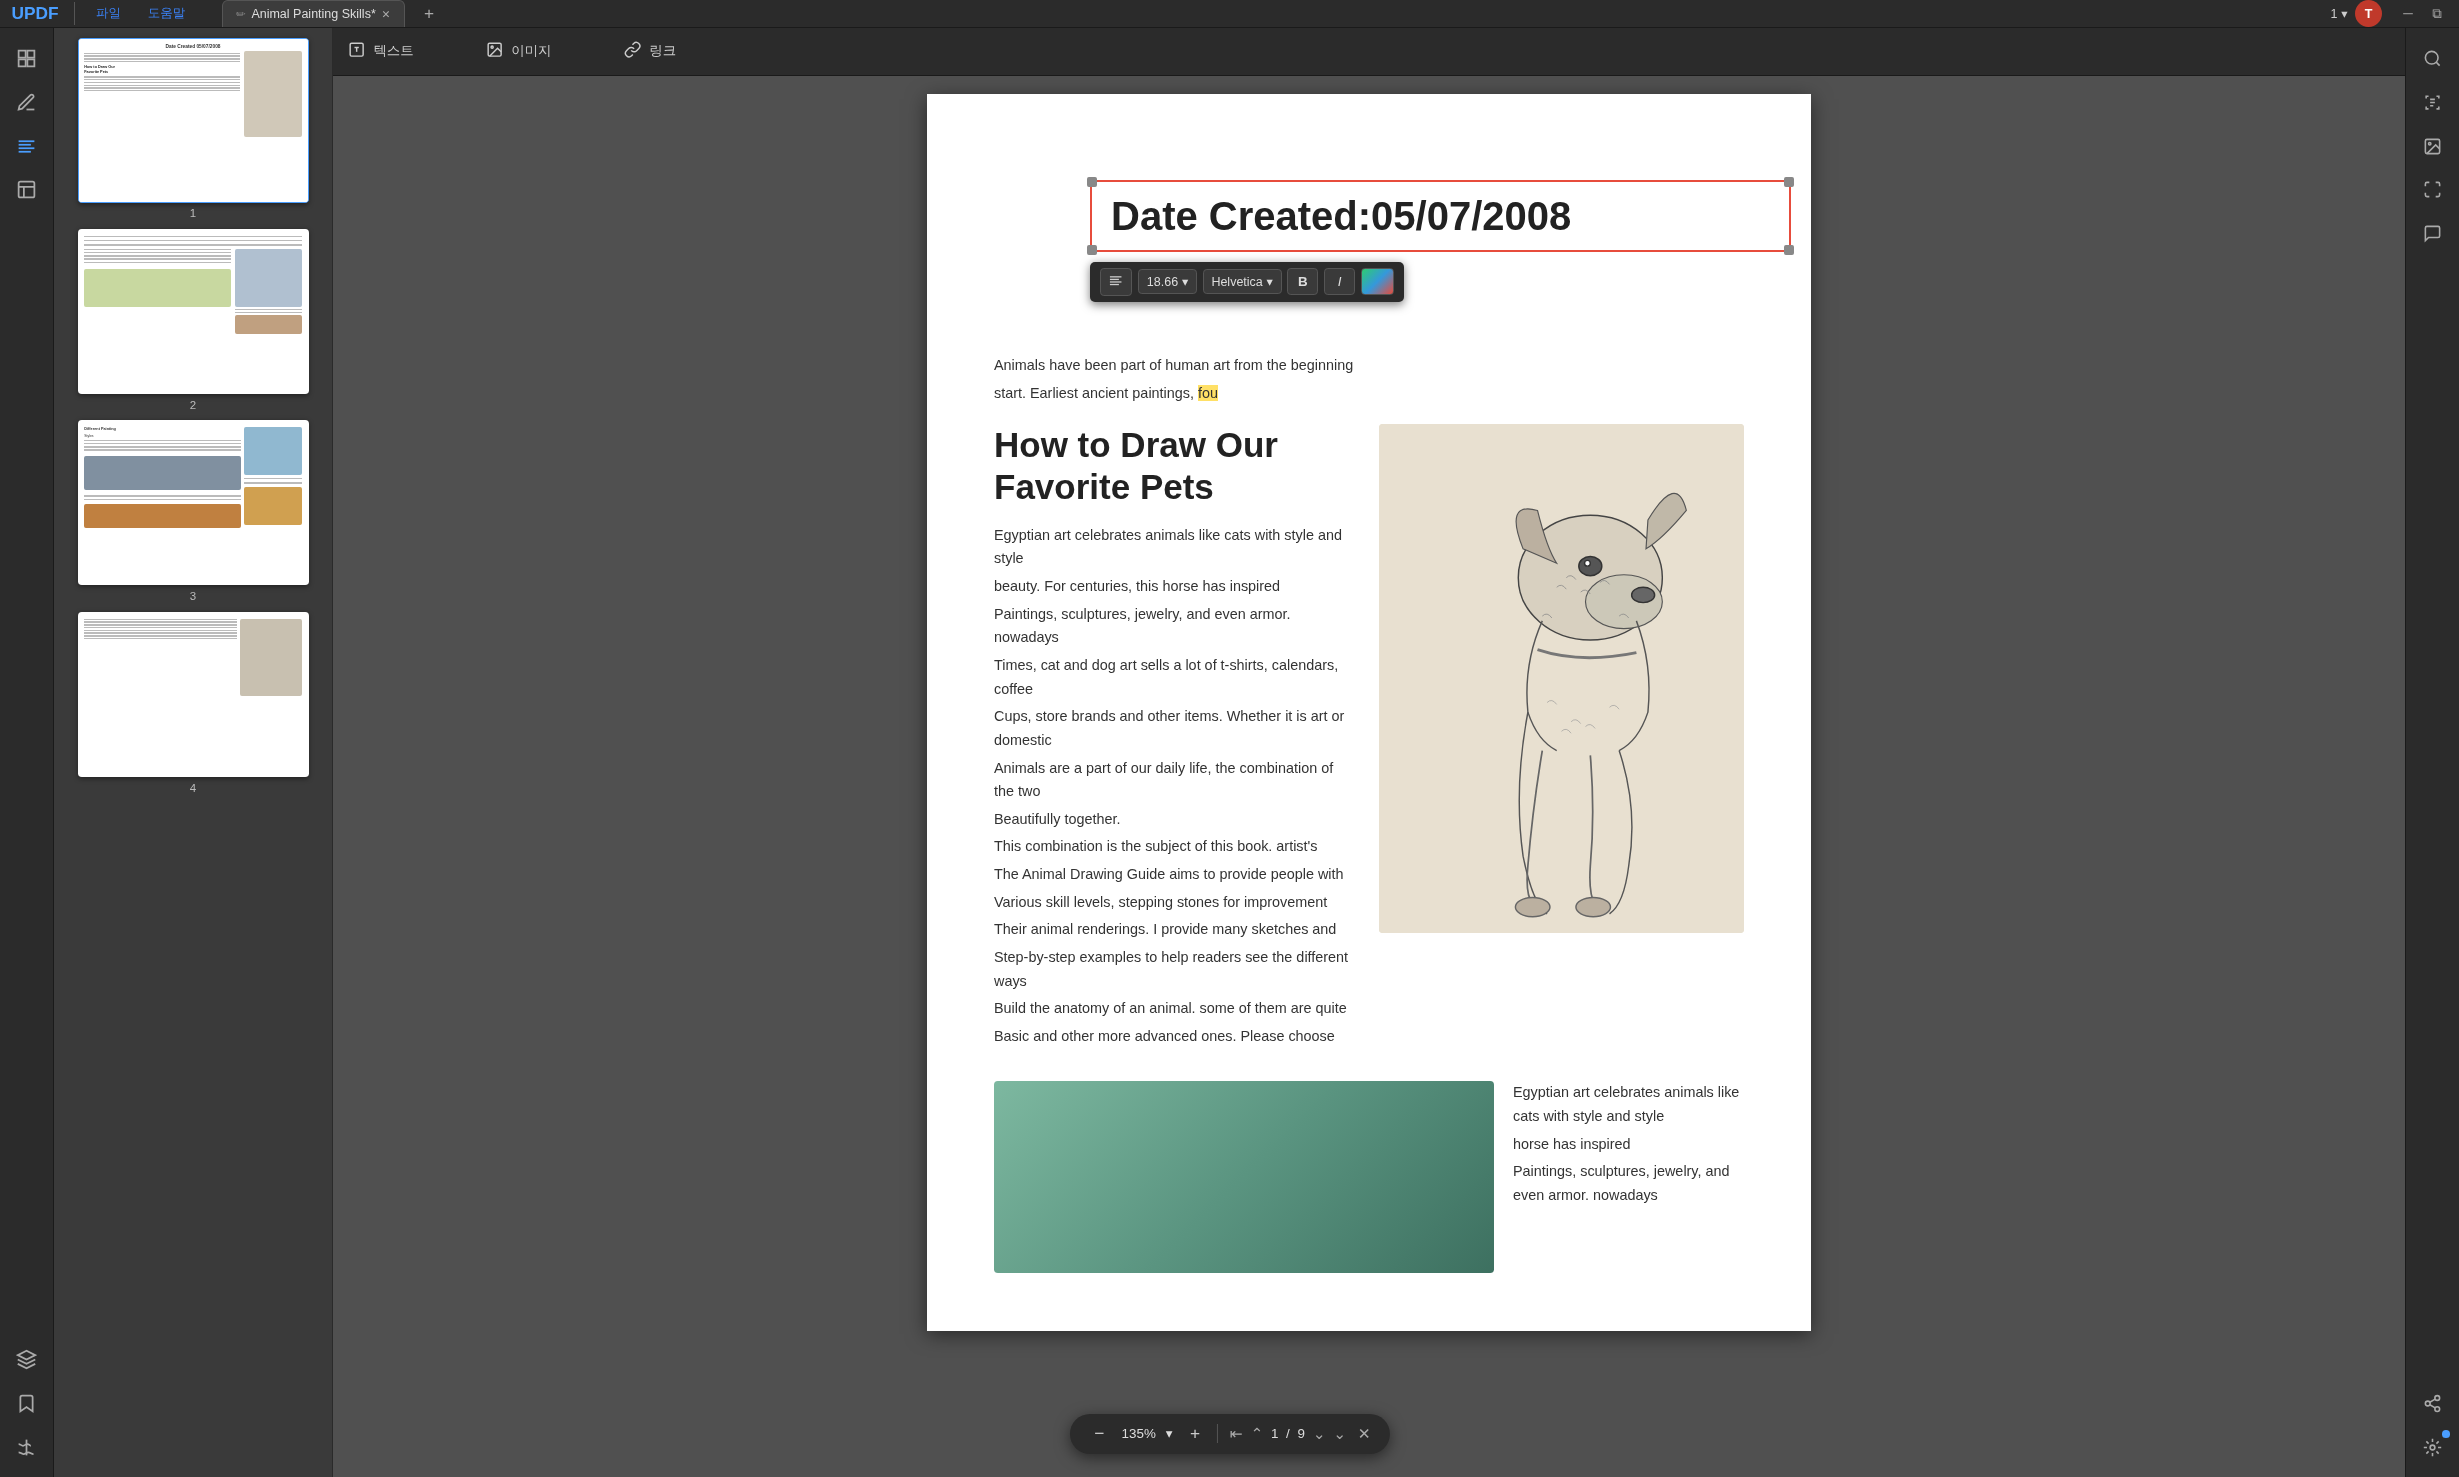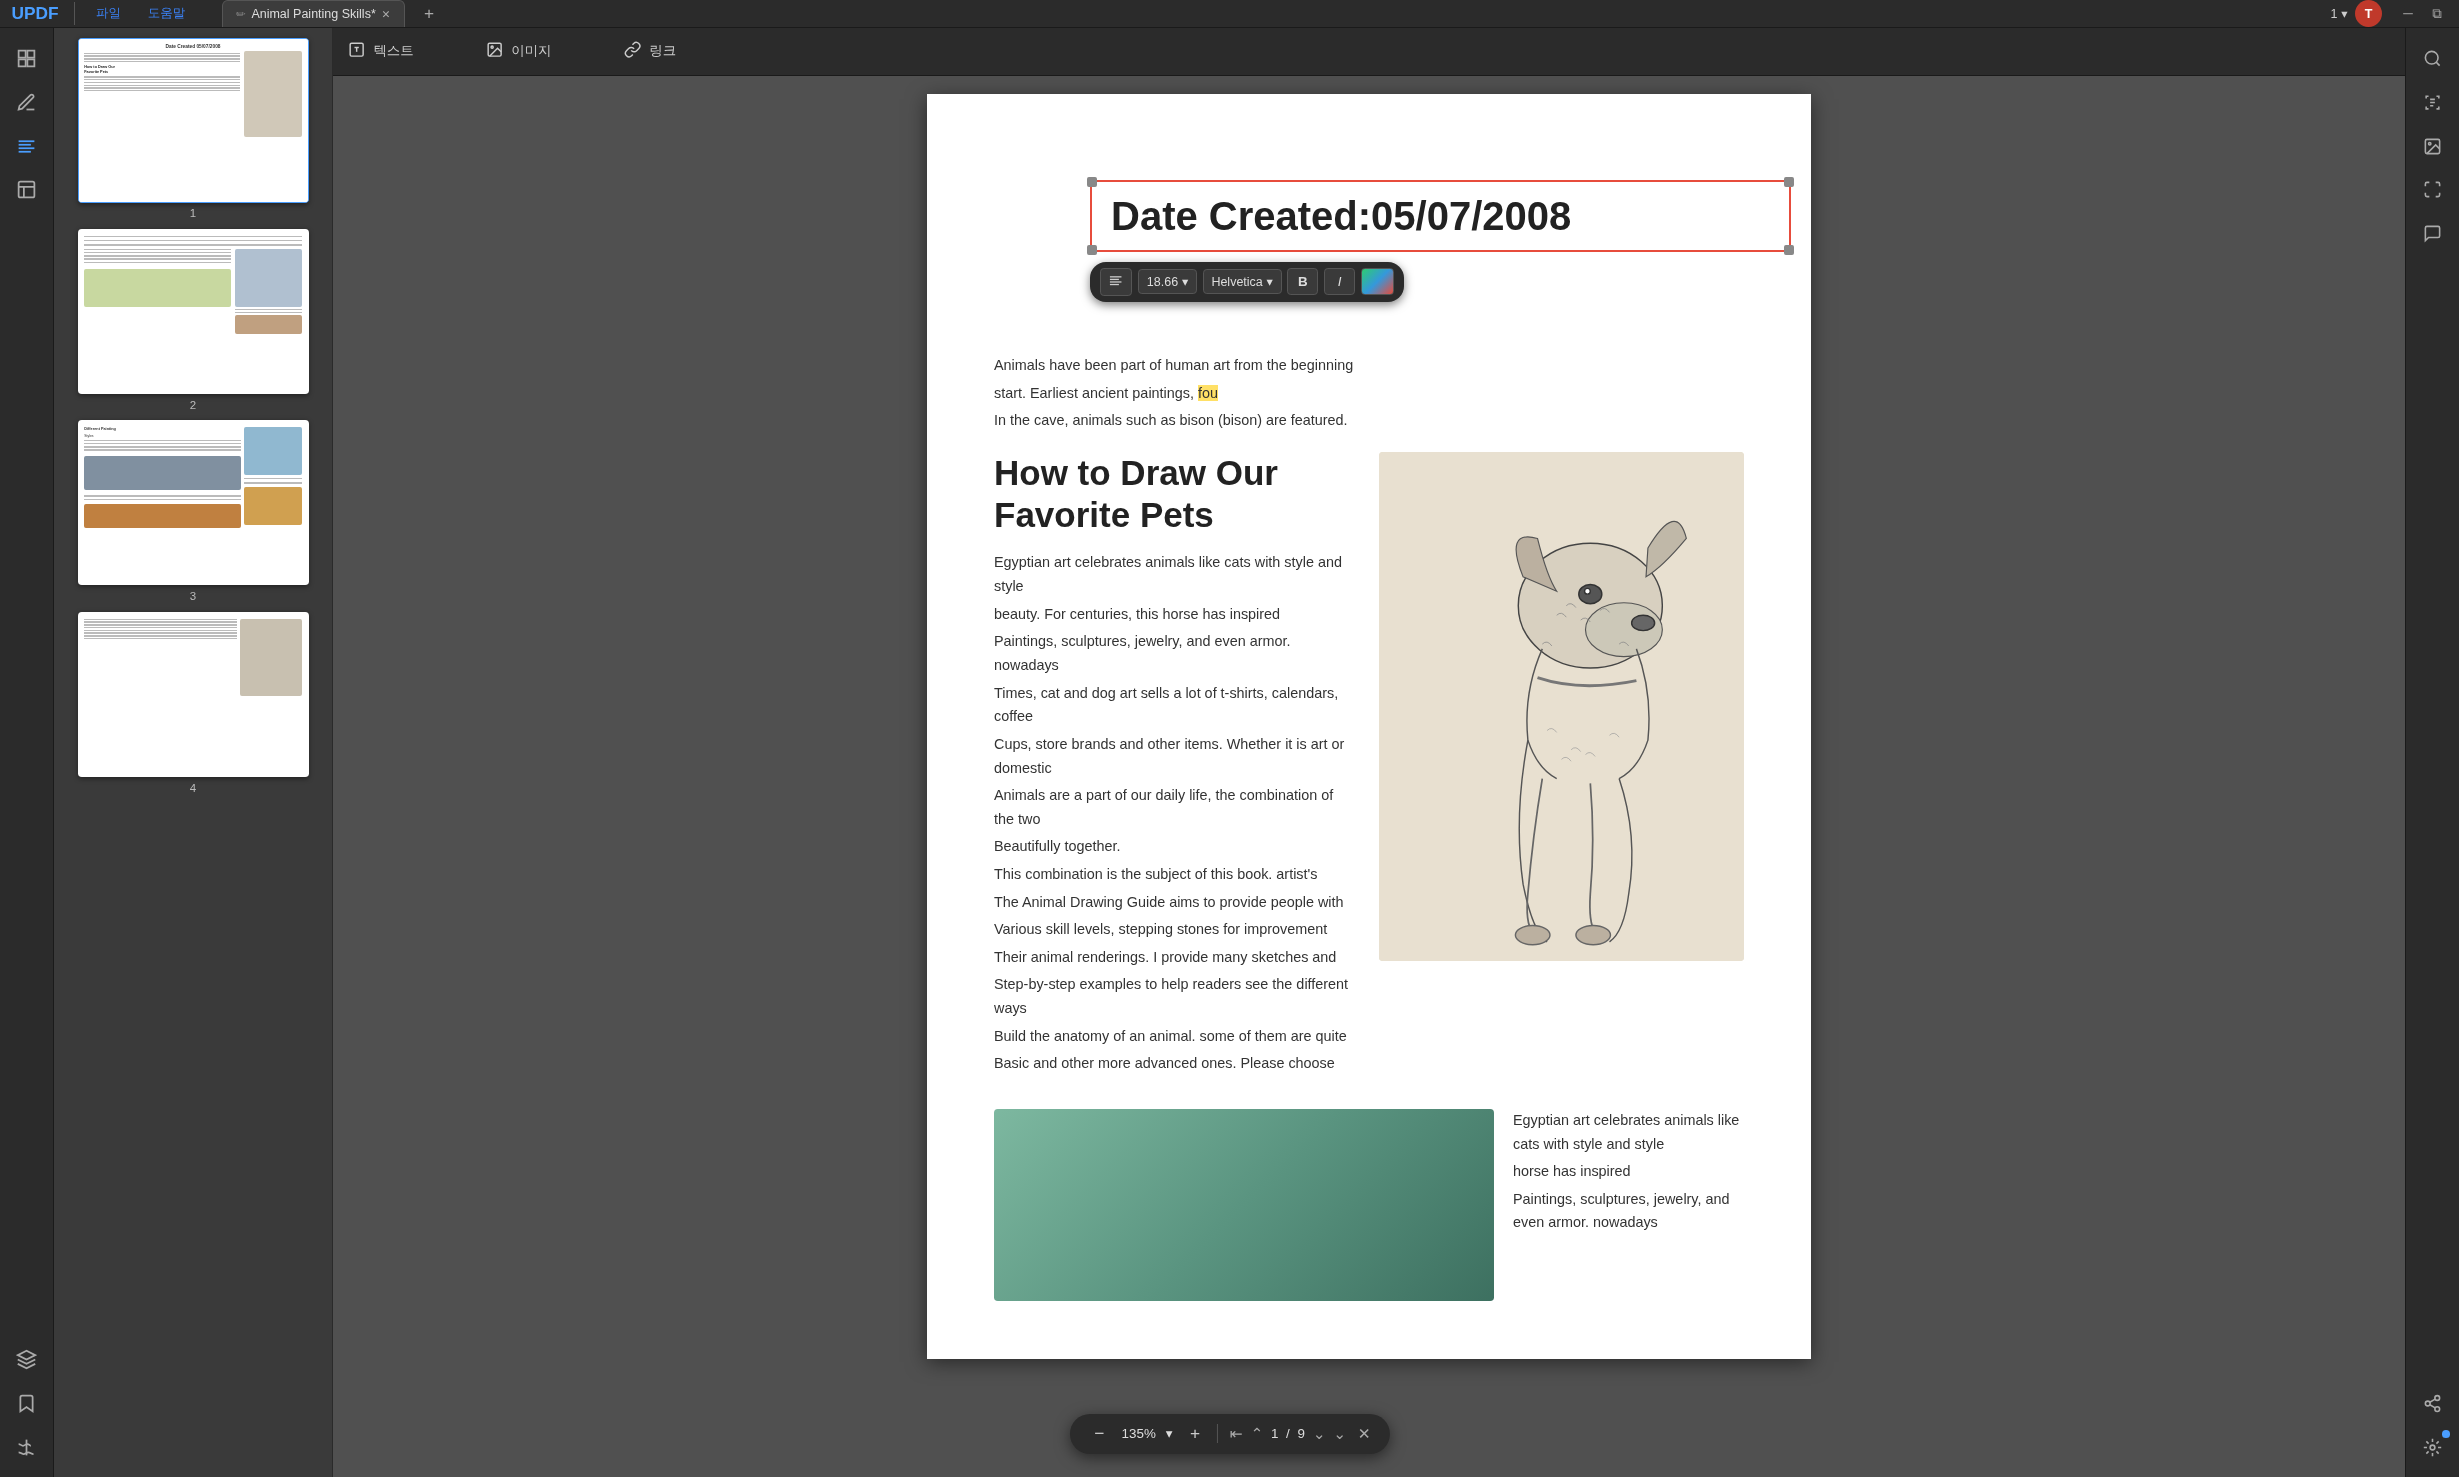--- a/index.html
+++ b/index.html
@@ -259,21 +259,21 @@
 
     
     .text-fmt-toolbar {
       position: absolute;
       top: 168px;
       left: 163px;
       display: flex;
       align-items: center;
       gap: 5.8px;
       background: #2b2b2b;
-      border-radius: 16px;
+      border-radius: 5px;
       padding: 5.8px 9.6px;
       z-index: 20;
       box-shadow: 0 2.9px 9.6px rgba(0,0,0,0.5);
     }
     .fmt-select {
       background: #3a3a3a;
       color: #ddd;
       border: 1px solid #555;
       border-radius: 3.8px;
       padding: 3.8px 7.7px;
@@ -725,21 +725,20 @@
             <span>▾</span>
           </div>
           <div class="fmt-btn bold">B</div>
           <div class="fmt-btn italic">I</div>
           <div class="fmt-color-btn"></div>
         </div>
 
         <div class="page-body-text">
           <p class="body-para">Animals have been part of human art from the beginning</p>
           <p class="body-para">start. Earliest ancient paintings, <span style="background:#ffe066;">fou</span></p>
-          <p class="body-para">In the cave, animals such as bison (bison) are featured.</p>
         </div>
 
         <div class="page-section">
           <div class="page-text-col">
             <h2 class="section-heading">
               <span>How to Draw Our</span><br>
               <span>Favorite Pets</span>
             </h2>
             <div>
               <p class="body-para">Egyptian art celebrates animals like cats with style and style</p>

